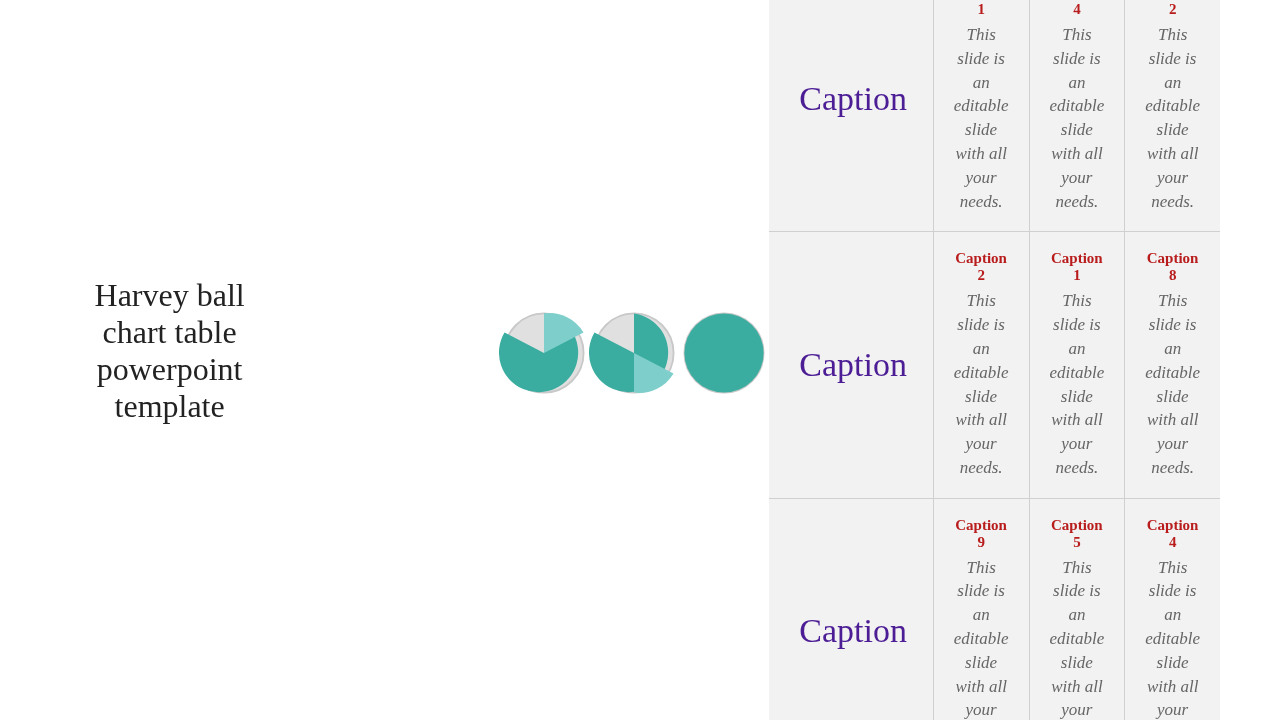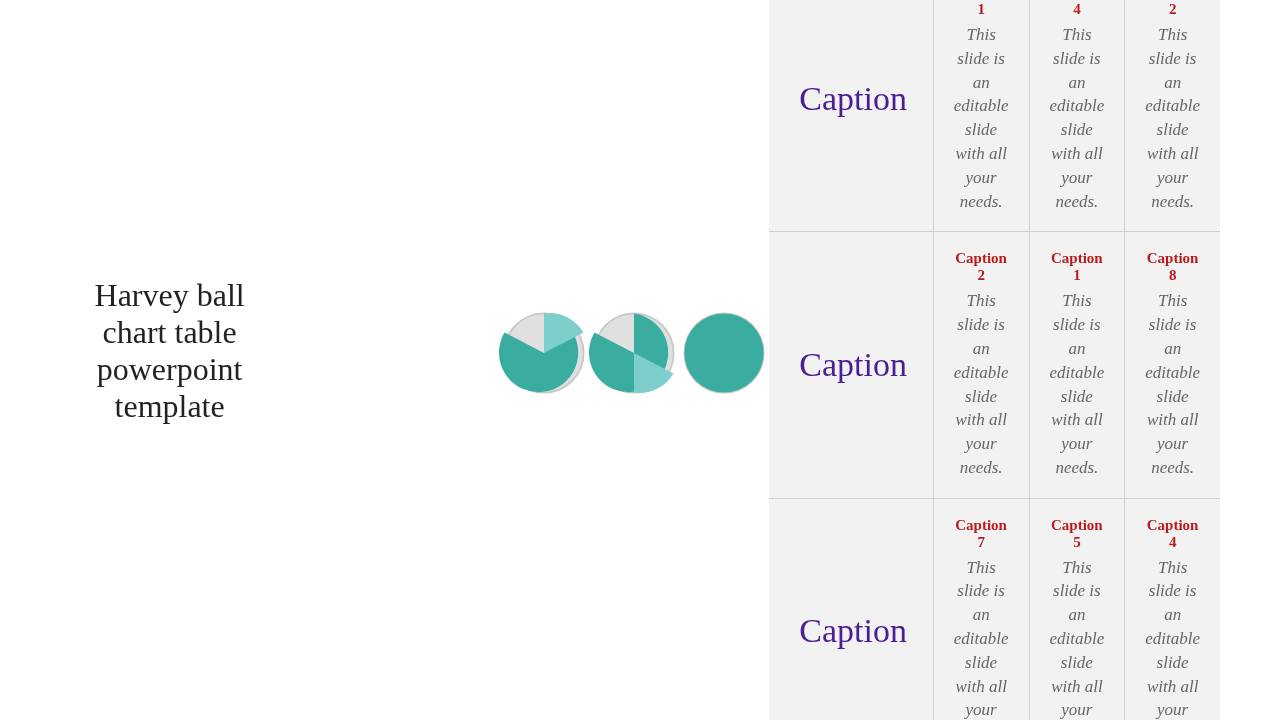--- a/index.html
+++ b/index.html
@@ -179,21 +179,21 @@
             <div class="cell-desc">This slide is an editable slide with all your needs.</div>
           </td>
           <td class="data-cell">
             <div class="cell-title">Caption 8</div>
             <div class="cell-desc">This slide is an editable slide with all your needs.</div>
           </td>
         </tr>
         <tr>
           <td class="caption-cell">Caption</td>
           <td class="data-cell">
-            <div class="cell-title">Caption 7</div>
+            <div class="cell-title">Caption 9</div>
             <div class="cell-desc">This slide is an editable slide with all your needs.</div>
           </td>
           <td class="data-cell">
             <div class="cell-title">Caption 5</div>
             <div class="cell-desc">This slide is an editable slide with all your needs.</div>
           </td>
           <td class="data-cell">
             <div class="cell-title">Caption 4</div>
             <div class="cell-desc">This slide is an editable slide with all your needs.</div>
           </td>

